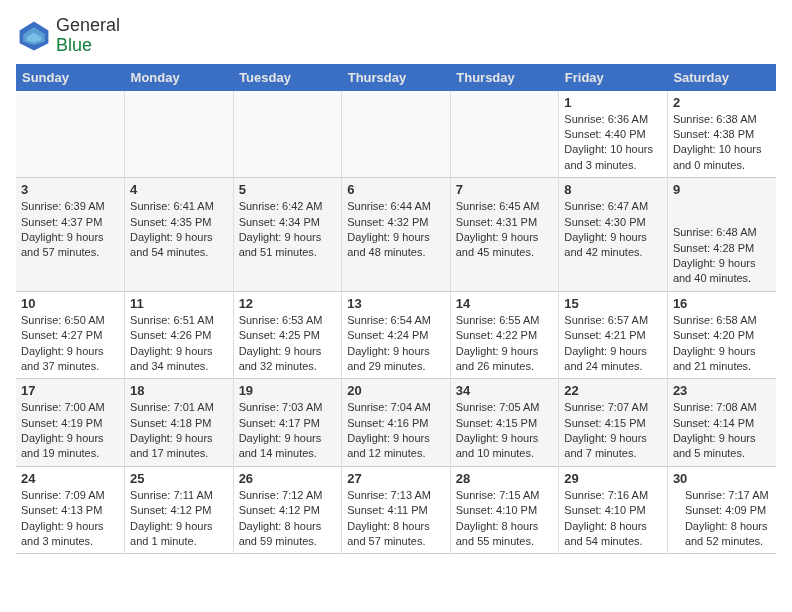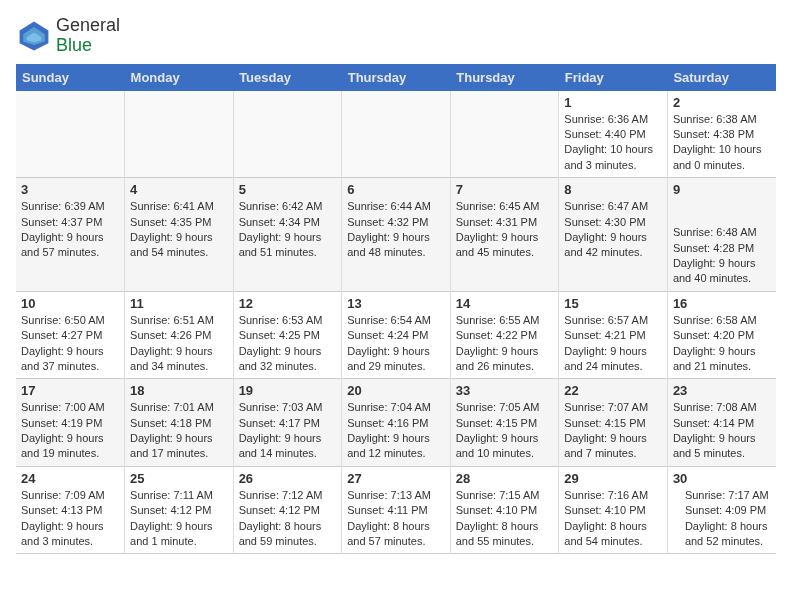--- a/index.html
+++ b/index.html
@@ -254,21 +254,21 @@
 Sunset: 4:17 PM
 Daylight: 9 hours and 14 minutes.</div>
         </td>
         <td>
           <span class="day-num">20</span>
           <div class="day-info" style="white-space: pre-line;">Sunrise: 7:04 AM
 Sunset: 4:16 PM
 Daylight: 9 hours and 12 minutes.</div>
         </td>
         <td>
-          <span class="day-num">33</span>
+          <span class="day-num">34</span>
           <div class="day-info" style="white-space: pre-line;">Sunrise: 7:05 AM
 Sunset: 4:15 PM
 Daylight: 9 hours and 10 minutes.</div>
         </td>
         <td>
           <span class="day-num">22</span>
           <div class="day-info" style="white-space: pre-line;">Sunrise: 7:07 AM
 Sunset: 4:15 PM
 Daylight: 9 hours and 7 minutes.</div>
         </td>

